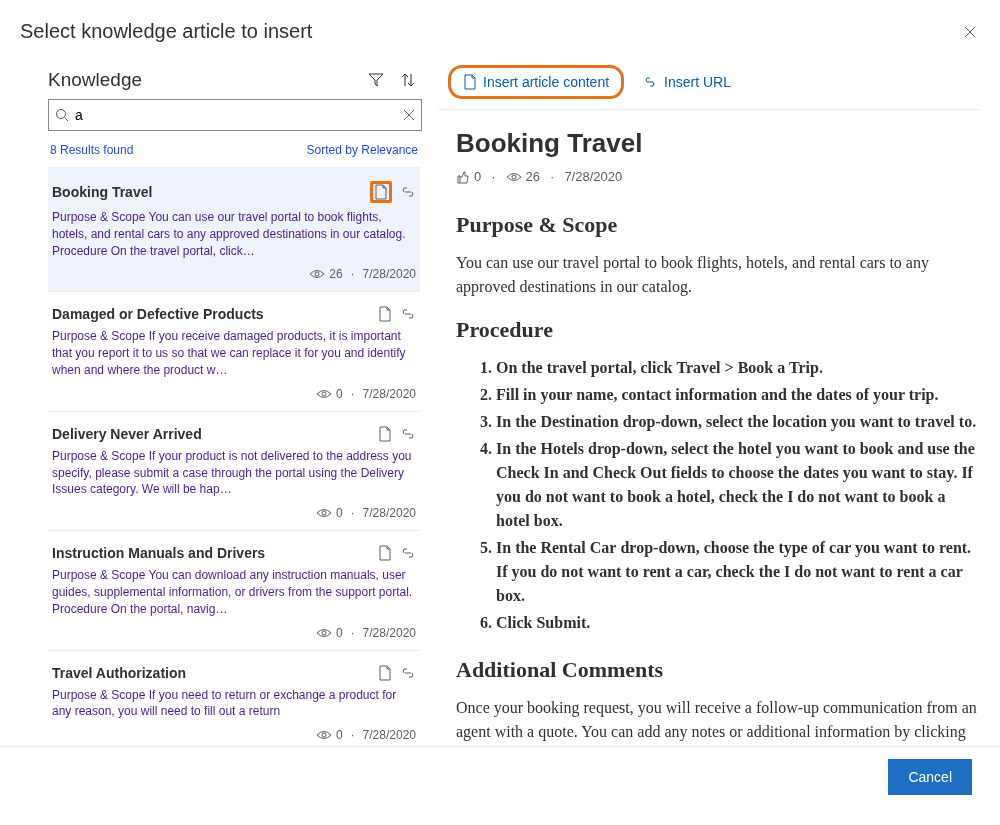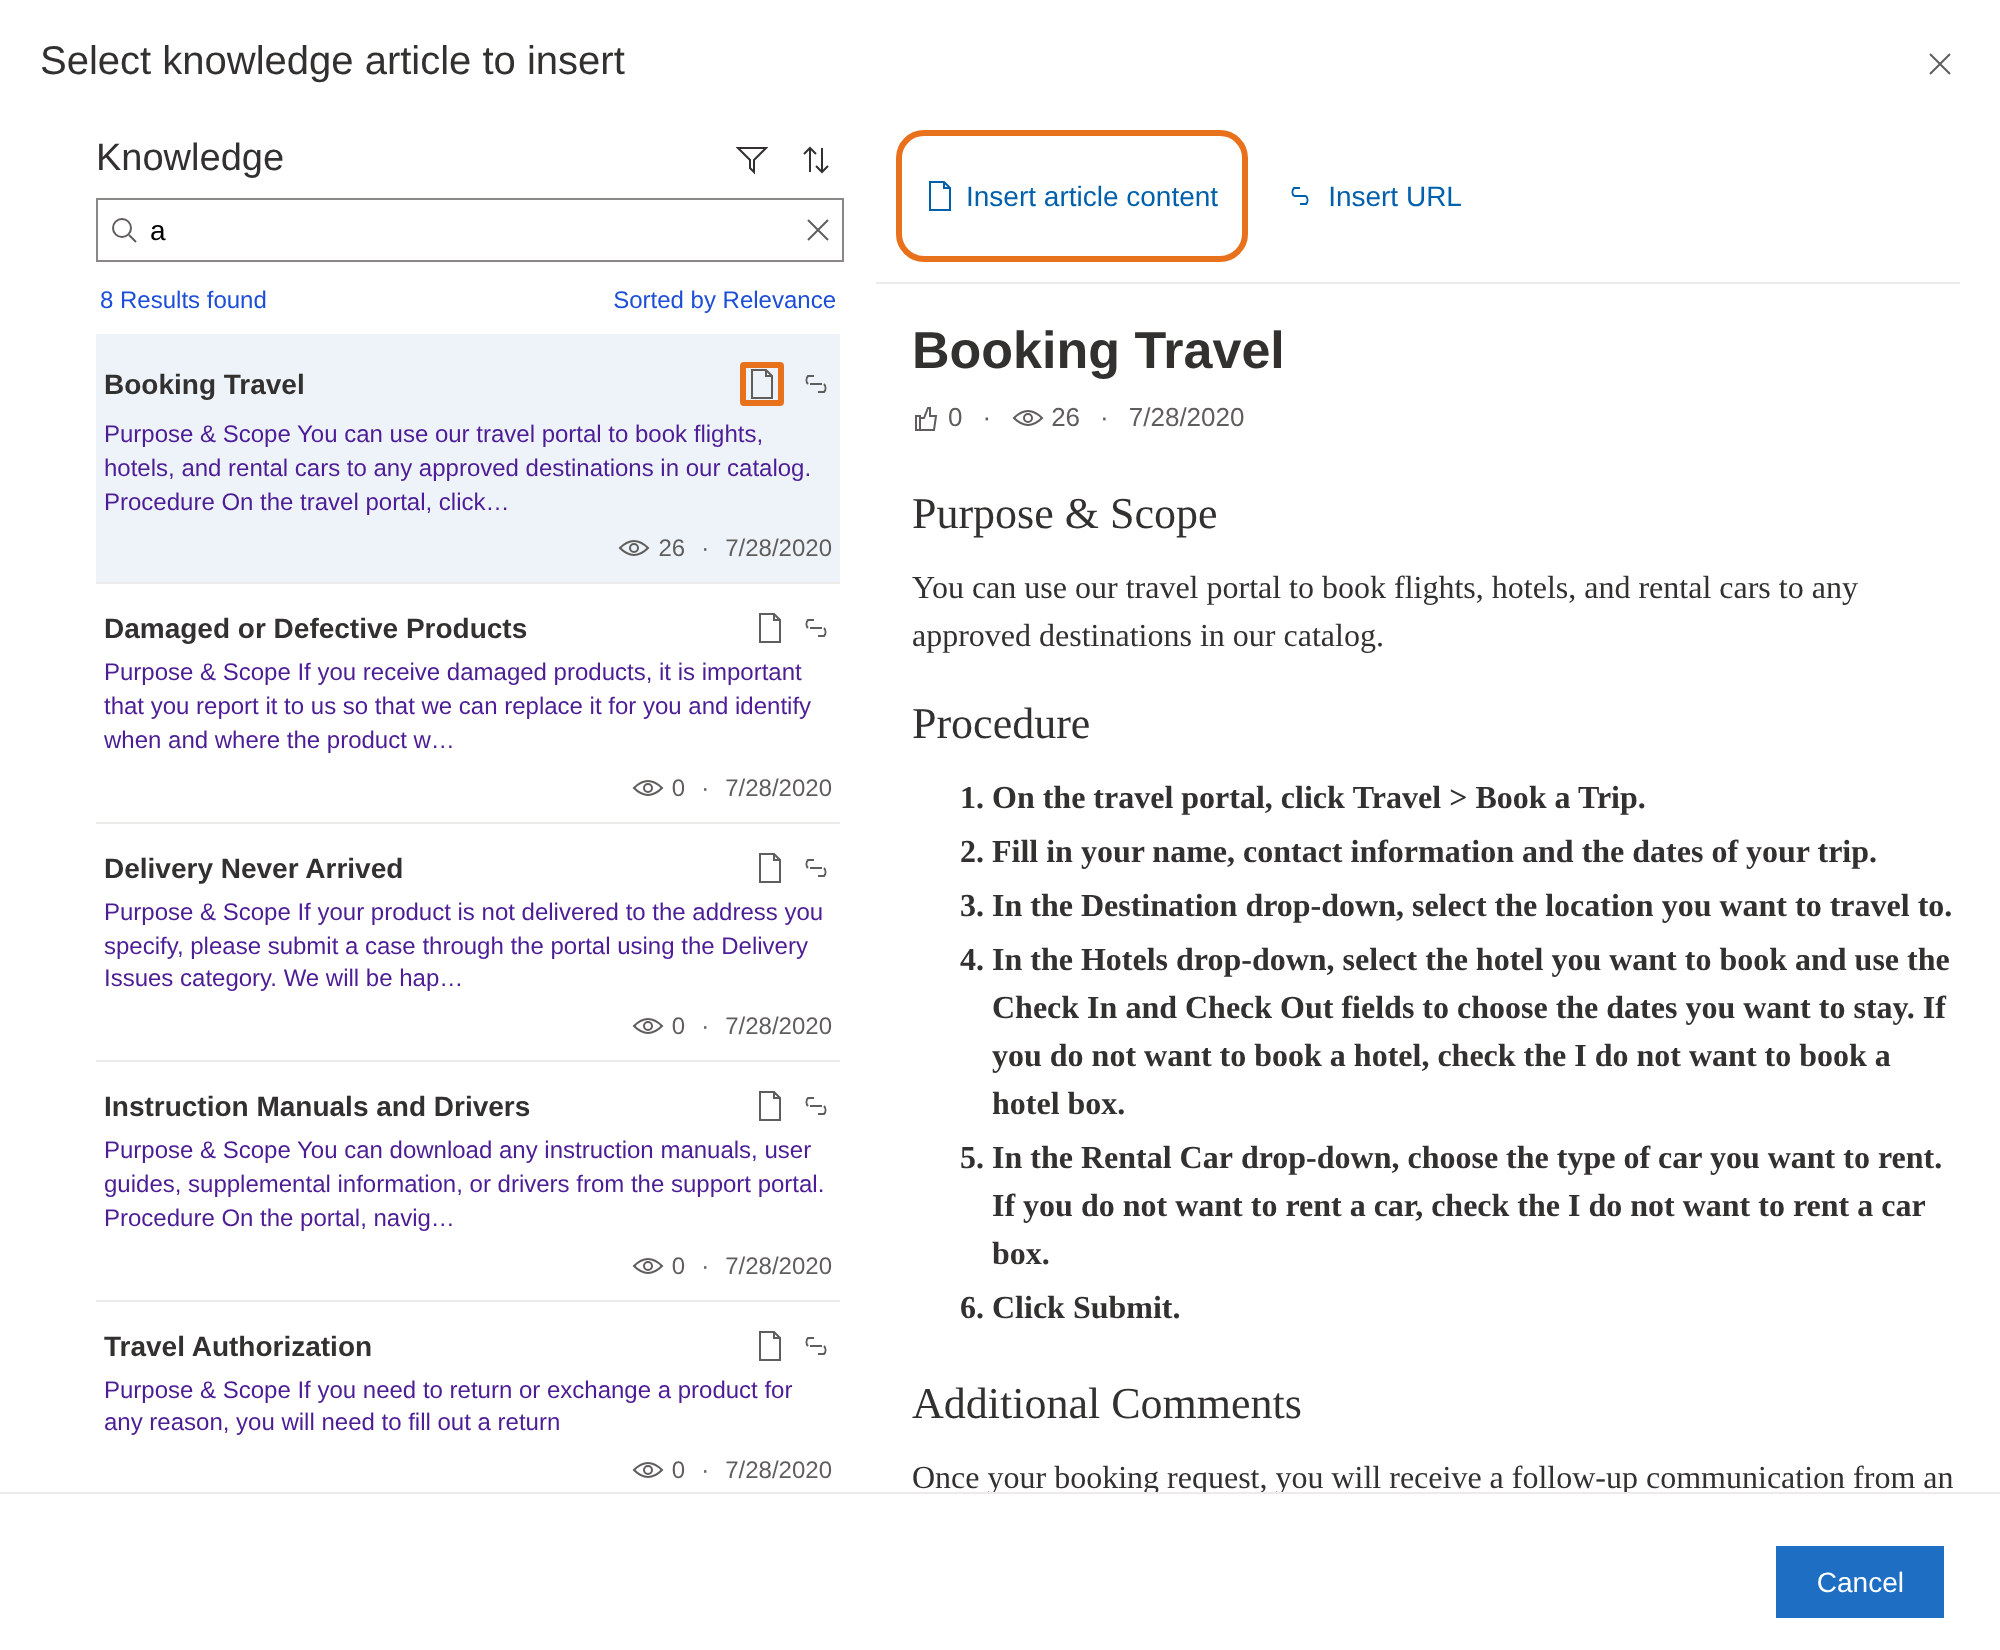--- a/index.html
+++ b/index.html
@@ -31,32 +31,32 @@
 .item.selected { background: #eef2f9; }
 .item-top { display: flex; justify-content: space-between; align-items: center; }
 .item-title { font-weight: 600; font-size: 14px; color: #323130; }
 .item-icons { display: flex; gap: 8px; align-items: center; }
 .orange-box { border: 3px solid #e8711c; border-radius: 2px; padding: 0 1px; display: inline-flex; }
 .item-desc { font-size: 12px; color: #4c1d95; line-height: 1.4; margin-top: 6px; display: -webkit-box; -webkit-line-clamp: 3; -webkit-box-orient: vertical; overflow: hidden; }
 .item-meta { display: flex; justify-content: flex-end; gap: 8px; font-size: 12px; color: #605e5c; margin-top: 8px; align-items: center; }
 
 .toolbar { display: flex; gap: 12px; align-items:center; padding: 6px 0 10px 10px; border-bottom:1px solid #edebe9; }
 .tool-link { color: #0060ac; font-size: 14px; display:flex; align-items:center; gap:6px; cursor:pointer; padding:4px 6px; }
-.big-orange { border: 3px solid #e8711c; border-radius:14px; padding: 18px 6px; display:inline-flex; }
+.big-orange { border: 3px solid #e8711c; border-radius:14px; padding: 2px 6px; display:inline-flex; }
 
 .article { padding: 18px 0 0 18px; overflow-y:auto; }
 .article h1.article-title { font-size: 26px; font-weight: 700; margin-bottom: 10px; }
 .article-meta { display:flex; align-items:center; gap:10px; color:#605e5c; font-size:13px; margin-bottom: 24px; }
 .article-body { font-family: Georgia, "Times New Roman", serif; font-size: 16px; line-height: 1.5; }
-.article-body h2 { font-size: 22px; font-weight: 400; margin: 12px 0 10px 0; }
+.article-body h2 { font-size: 22px; font-weight: 700; margin: 12px 0 10px 0; }
 .article-body p { margin: 8px 0 14px 0; }
 .article-body ol { padding-left: 40px; margin: 6px 0 18px 0; font-weight: bold; }
 .article-body li { margin: 3px 0; }
 
-.footer { position:absolute; bottom:2px; left:0; right:0; height:64px; display:flex; justify-content:flex-end; align-items:center; padding: 0 28px; }
+.footer { position:absolute; bottom:16px; left:0; right:0; height:64px; display:flex; justify-content:flex-end; align-items:center; padding: 0 28px; }
 .cancel-btn { background:#1e6fc4; color:#fff; border:none; padding: 10px 20px; font-size:14px; cursor:pointer; }
 
 svg { display:block; }
 </style>
 </head>
 <body>
 
 <div class="dialog-header">
   <div class="dialog-title">Select knowledge article to insert</div>
   <div class="close-btn">

